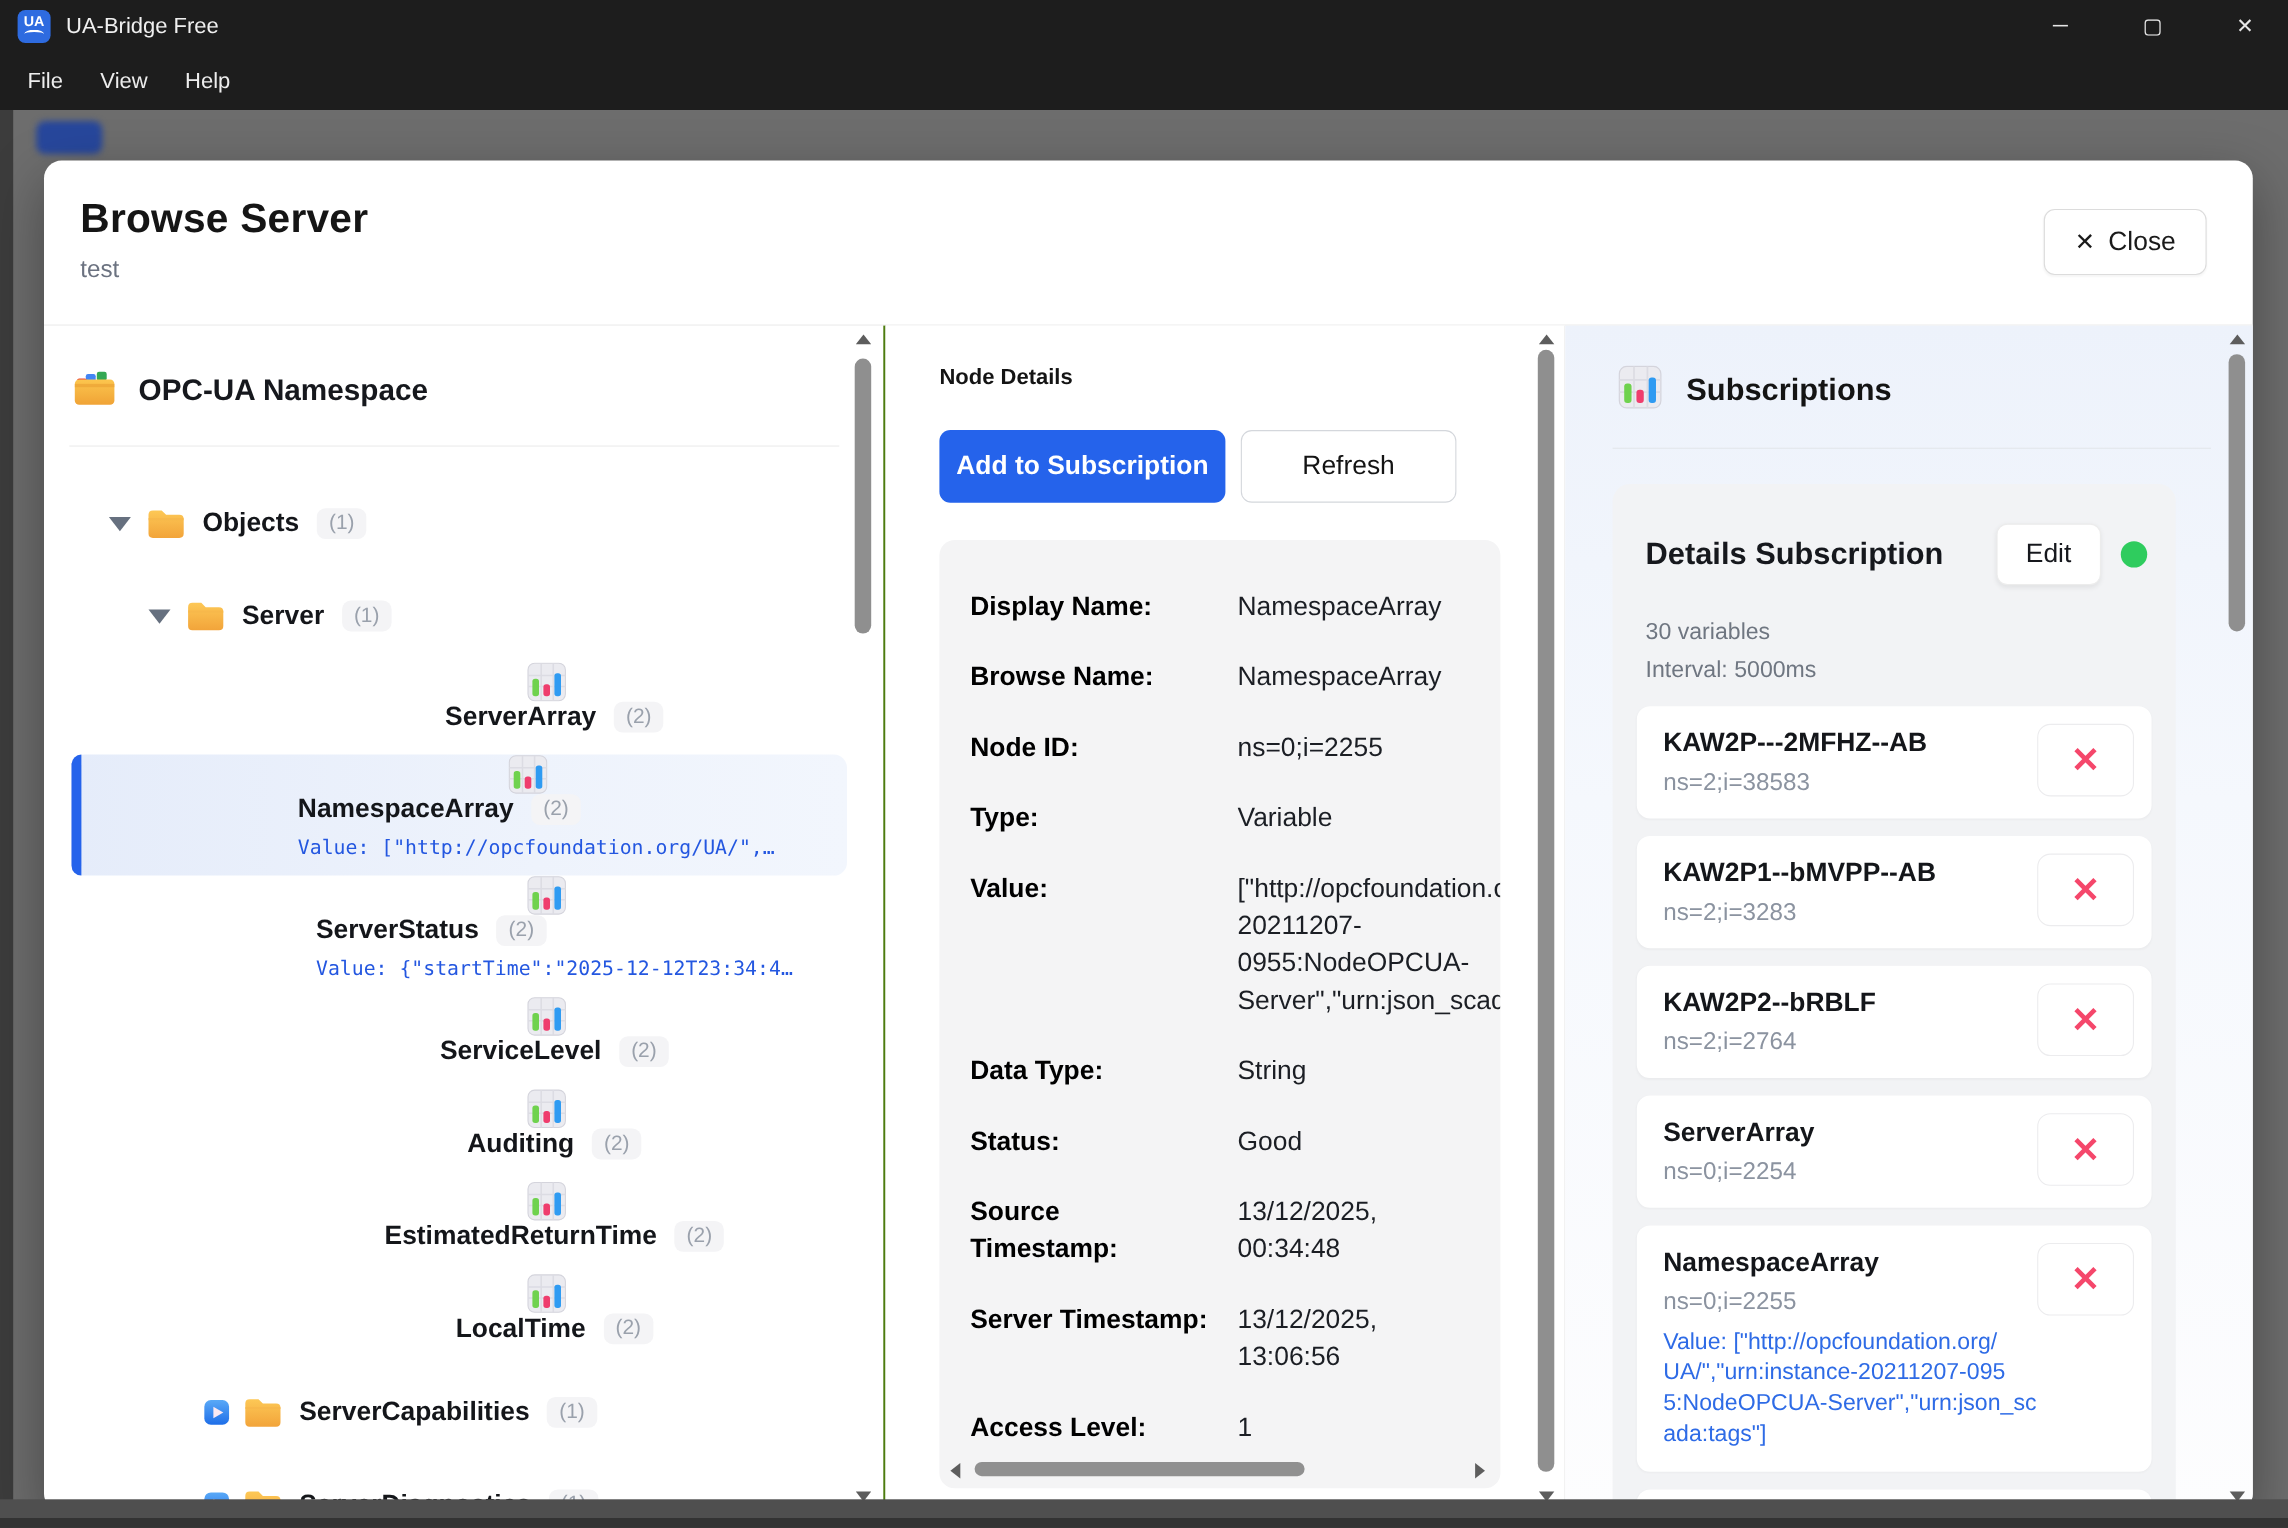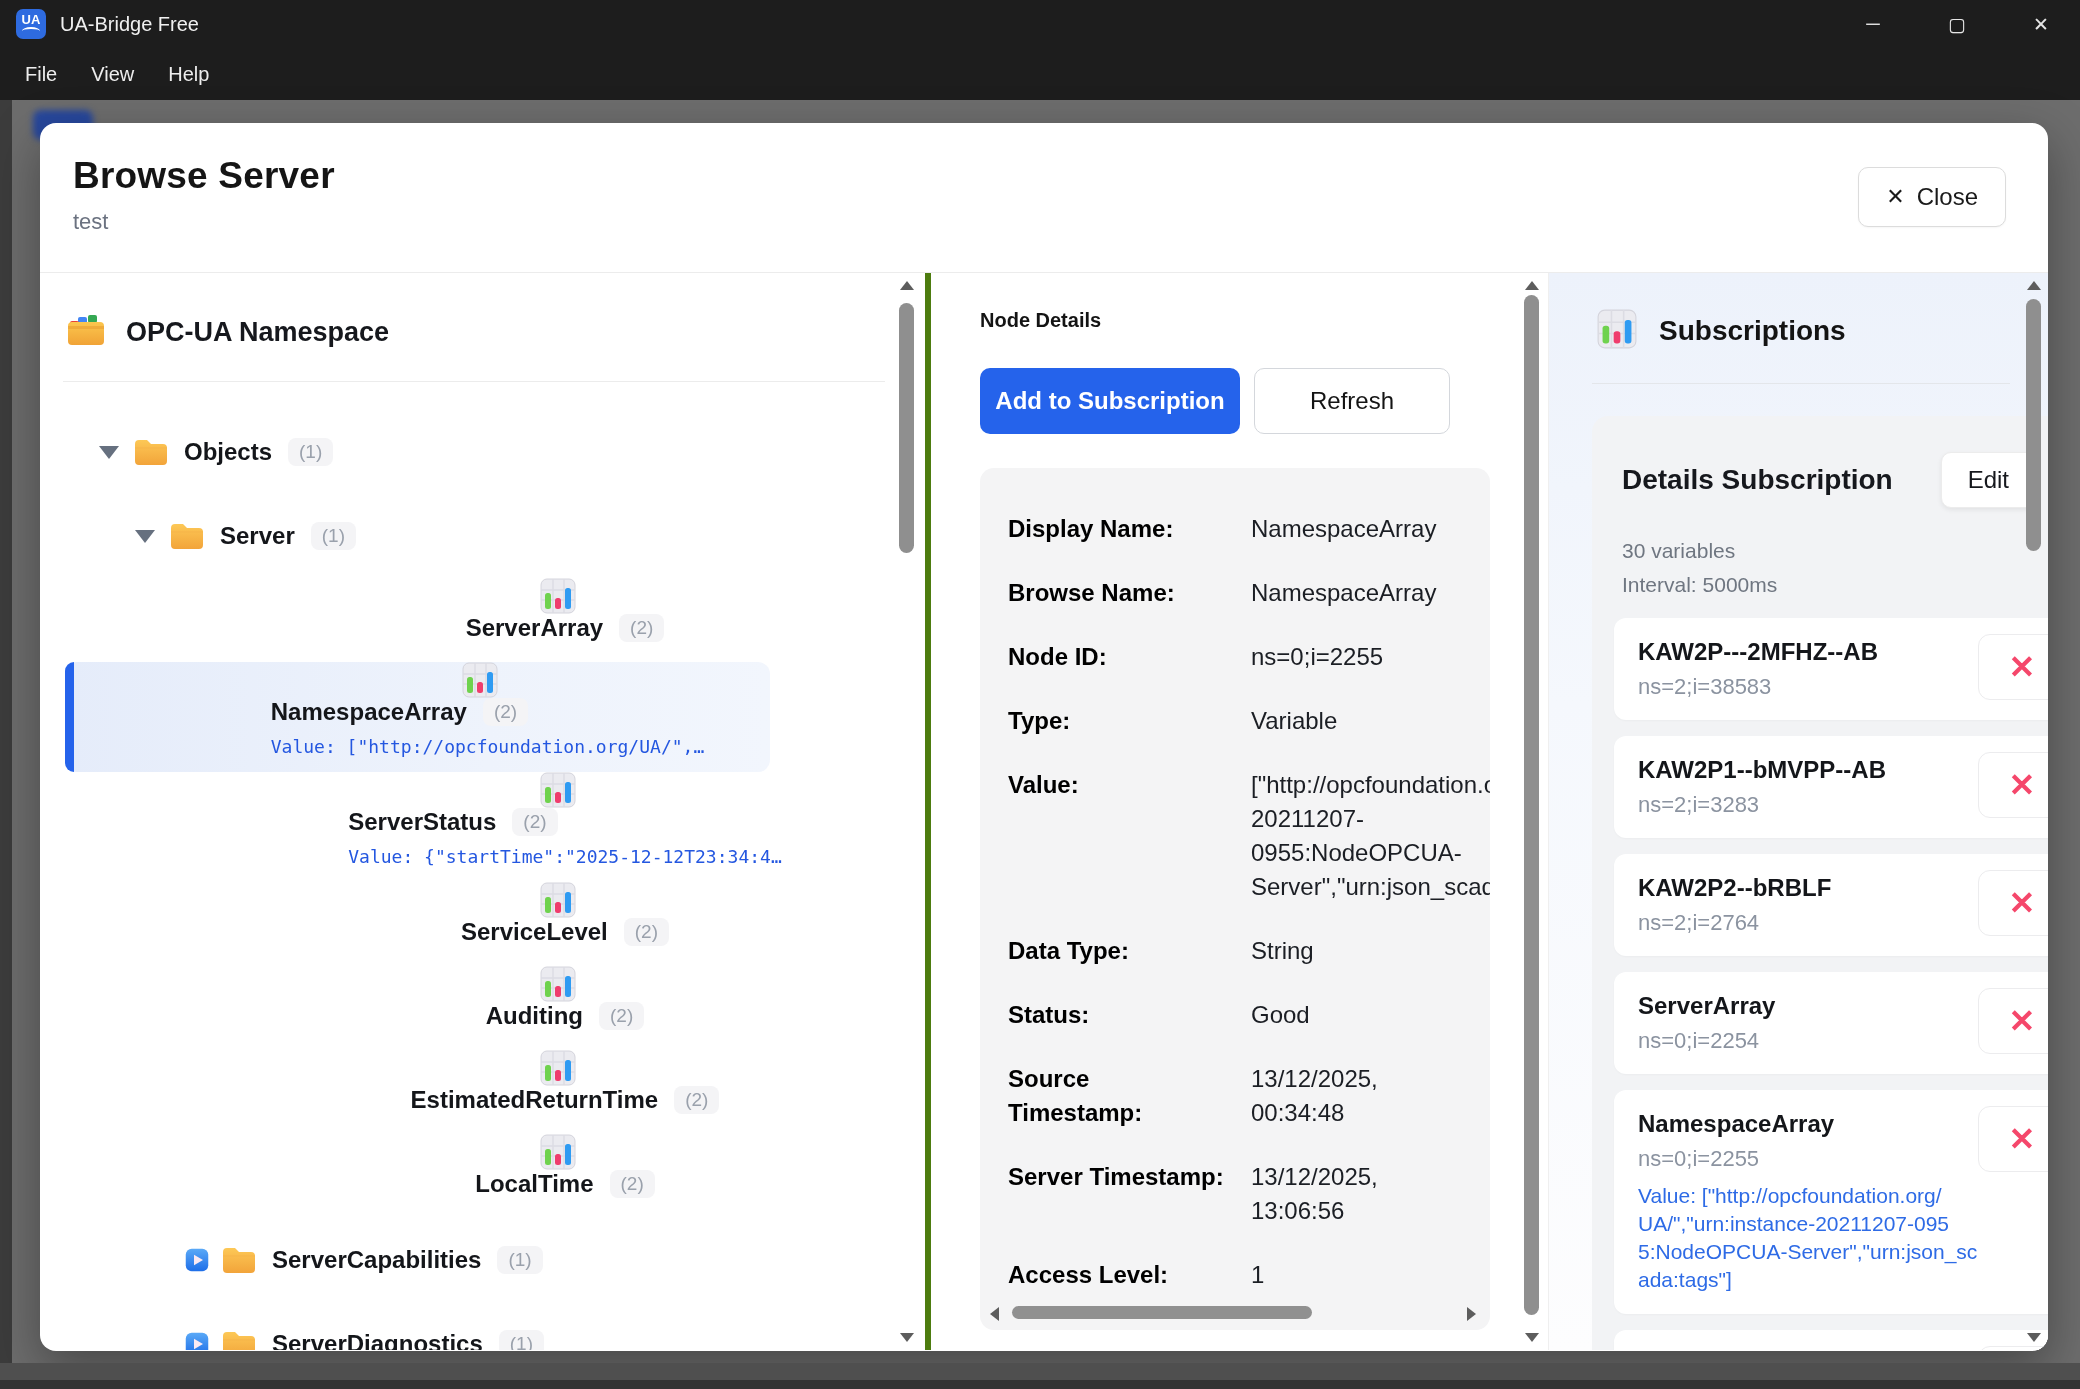--- a/index.html
+++ b/index.html
@@ -19,33 +19,33 @@
   .win-controls{position:absolute;right:26px;top:0;height:48px;display:flex;align-items:center;gap:58px;color:#e6e6e6;}
   .win-controls span{font-size:19px;width:26px;text-align:center;cursor:default;}
   .menubar{height:52px;display:flex;align-items:center;padding-left:8px;}
   .menu-item{color:#ededed;font-size:20px;padding:6px 17px;border-radius:5px;}
   
   .backdrop{position:absolute;top:100px;left:0;right:0;bottom:0;background:#6d6d6d;}
   .left-strip{position:absolute;left:0;top:0;bottom:0;width:12px;background:#3c3c3c;}
   .bottom-strip{position:absolute;left:0;right:0;bottom:0;height:26px;background:#4f4f4f;border-bottom:9px solid #333;box-sizing:border-box;}
   .blue-blob{position:absolute;left:33px;top:10px;width:60px;height:30px;background:#27479c;border-radius:8px;filter:blur(3px);}
   
-  .modal{position:absolute;left:40px;top:23px;width:2008px;height:1228px;background:#fff;
+  .modal{position:absolute;left:40px;top:46px;width:2008px;height:1228px;background:#fff;
     border-radius:16px;box-shadow:0 18px 50px rgba(0,0,0,.35);overflow:hidden;}
   .modal-header{height:150px;border-bottom:1px solid #ececec;position:relative;padding:32px 0 0 33px;box-sizing:border-box;}
   .modal-title{font-size:37px;font-weight:700;color:#151515;letter-spacing:.2px;}
   .modal-subtitle{font-size:22px;color:#6b7280;margin-top:12px;}
   .close-btn{position:absolute;right:42px;top:44px;background:#fff;border:1px solid #dcdcdc;border-radius:10px;
     font-size:24px;color:#1a1a1a;padding:15px 27px;display:flex;align-items:center;gap:12px;cursor:pointer;
     font-family:inherit;box-shadow:0 1px 2px rgba(0,0,0,.04);}
   .close-x{font-size:22px;line-height:1;}
   
   .columns{display:flex;height:1077px;}
   .col{position:relative;box-sizing:border-box;height:100%;overflow:hidden;}
-  .col-tree{width:891px;border-right:6px solid #4d7c0f;}
+  .col-tree{width:765px;border-right:2px solid #4d7c0f;}
   .col-details{width:618px;border-right:1px solid #efefef;background:#fff;}
   .col-subs{flex:1;background:linear-gradient(180deg,#edf2fb 0%,#f5f8fd 40%,#fdfdfe 100%);}
   
   .tree-head{display:flex;align-items:center;gap:20px;padding:40px 0 0 26px;}
   .tree-head-title{font-size:27px;font-weight:700;color:#16181d;}
   .tree-divider{height:1px;background:#ececec;margin:30px 40px 0 23px;}
   .tree-list{padding-top:28px;}
   .tree-row{display:flex;align-items:center;min-height:84px;position:relative;}
   .tree-row.two-line{min-height:110px;}
   .lvl1{padding-left:57px;}

